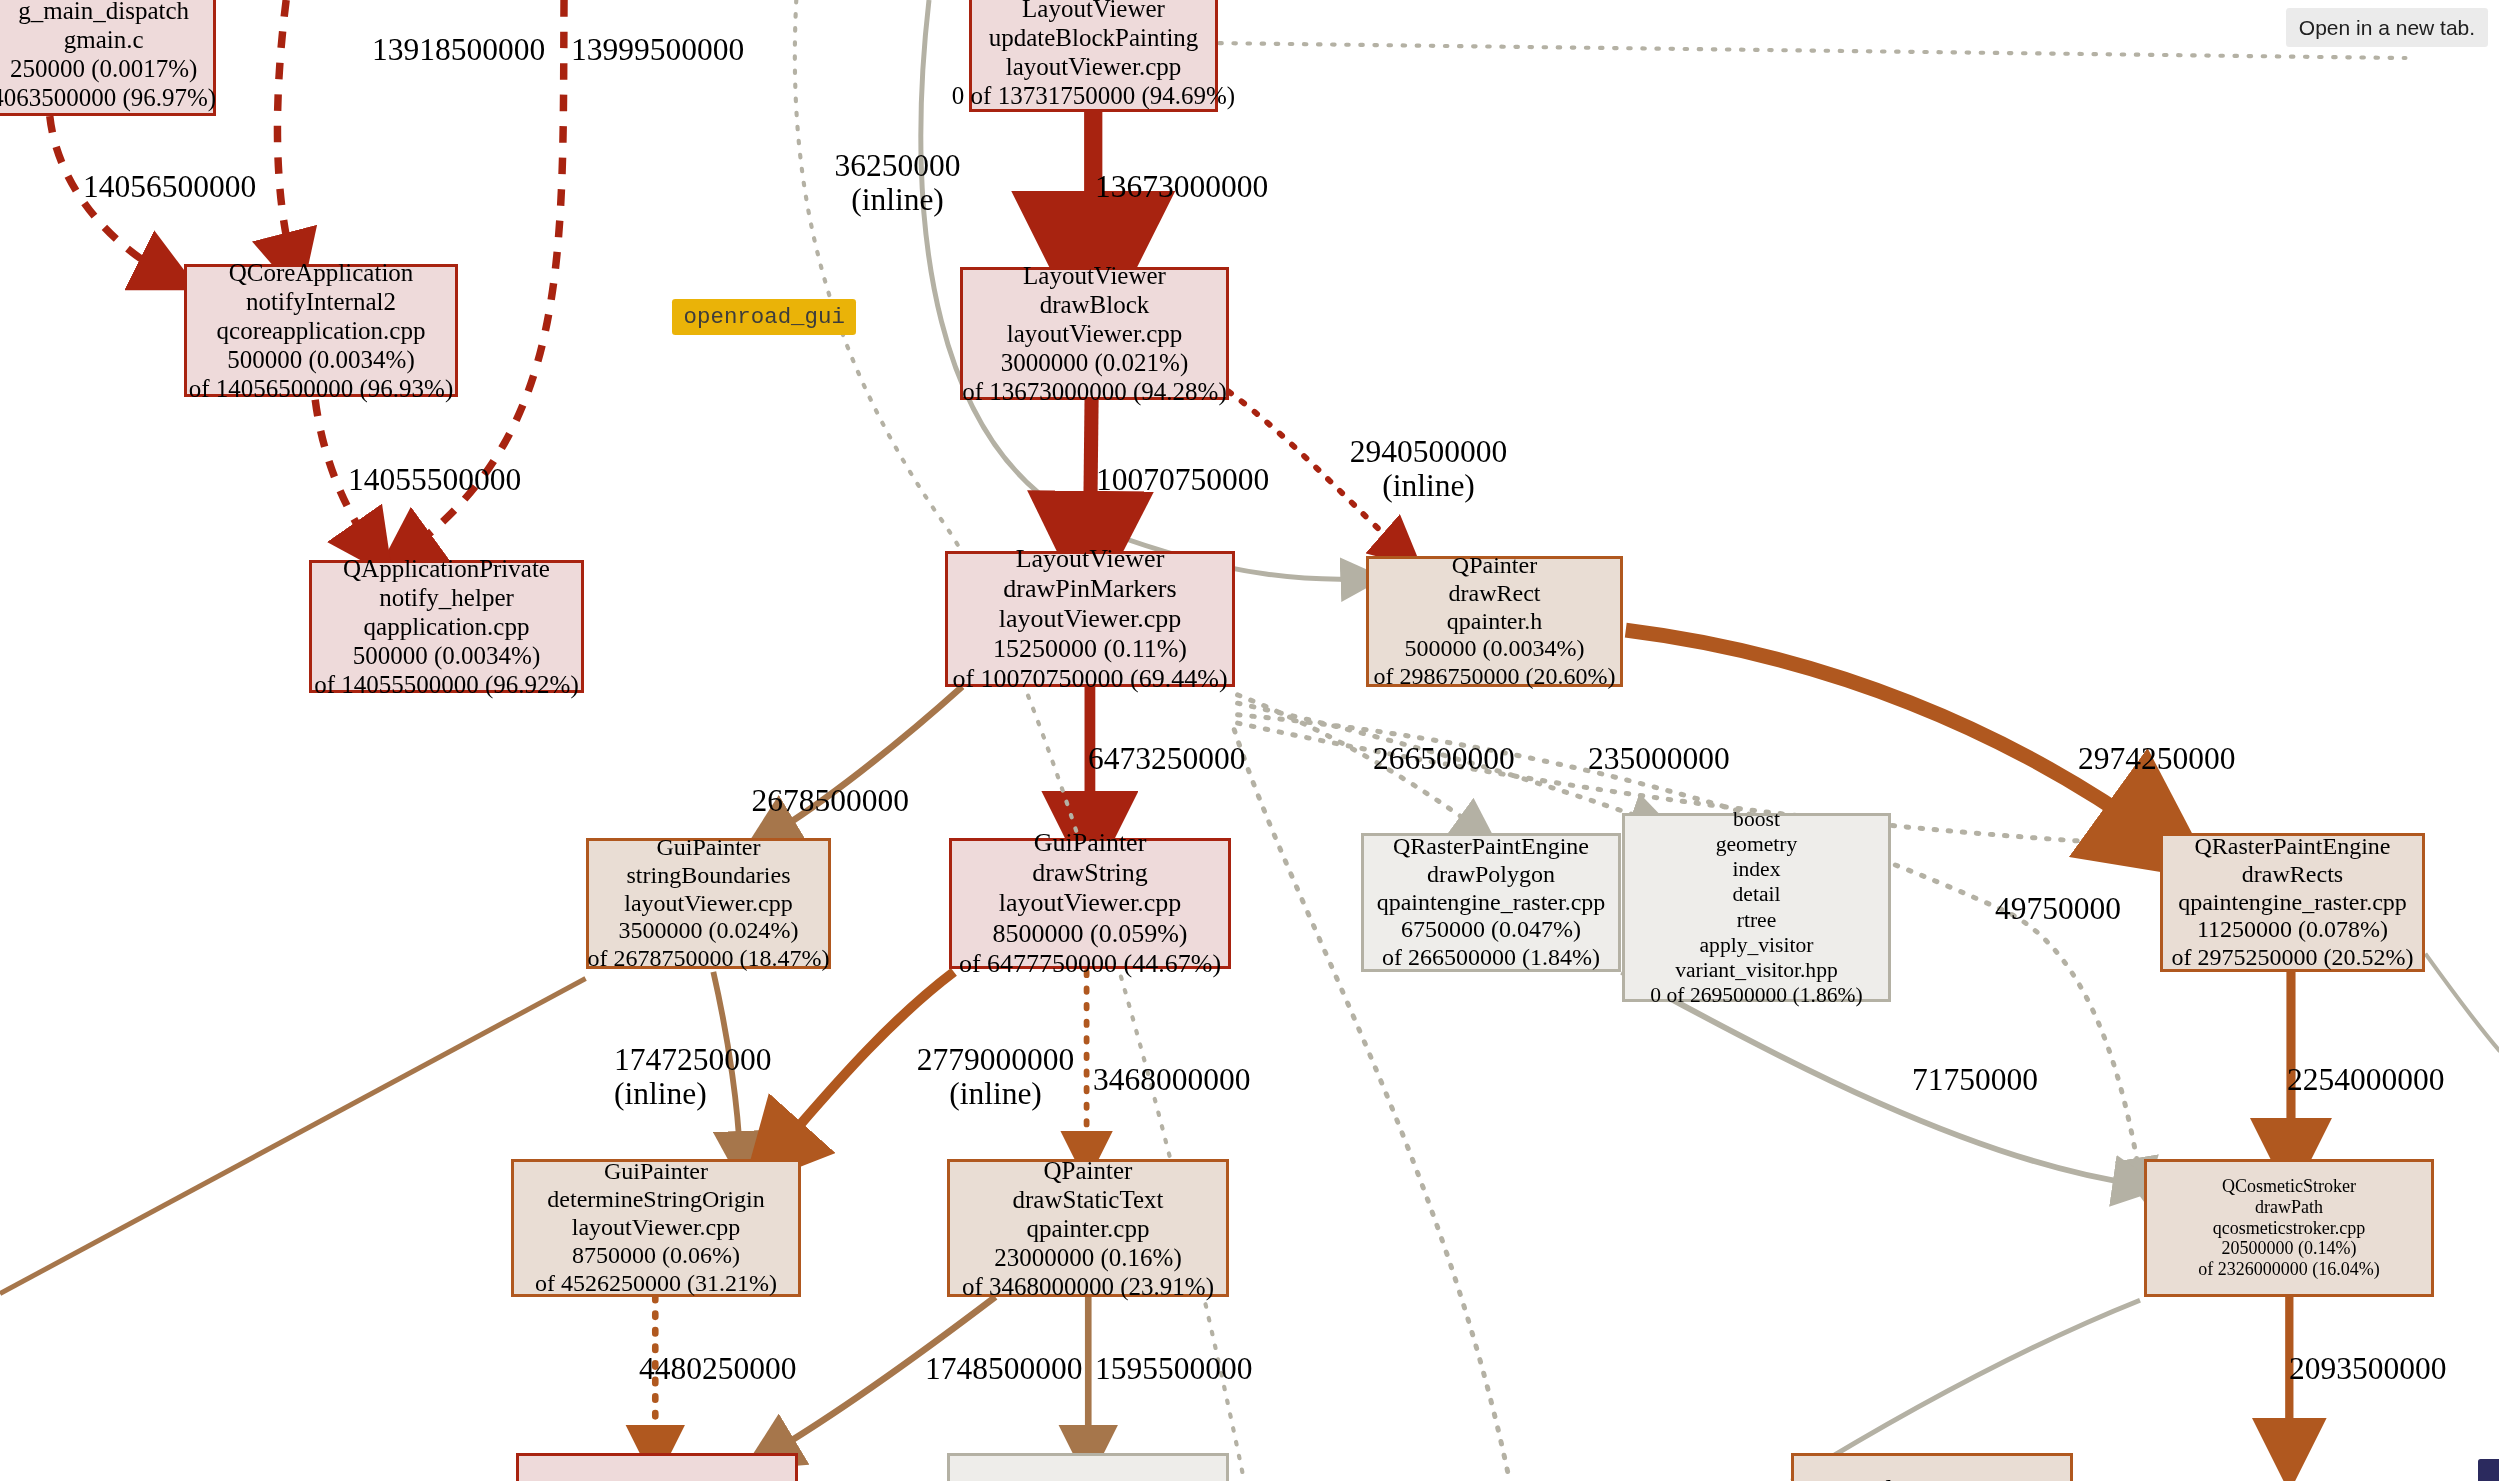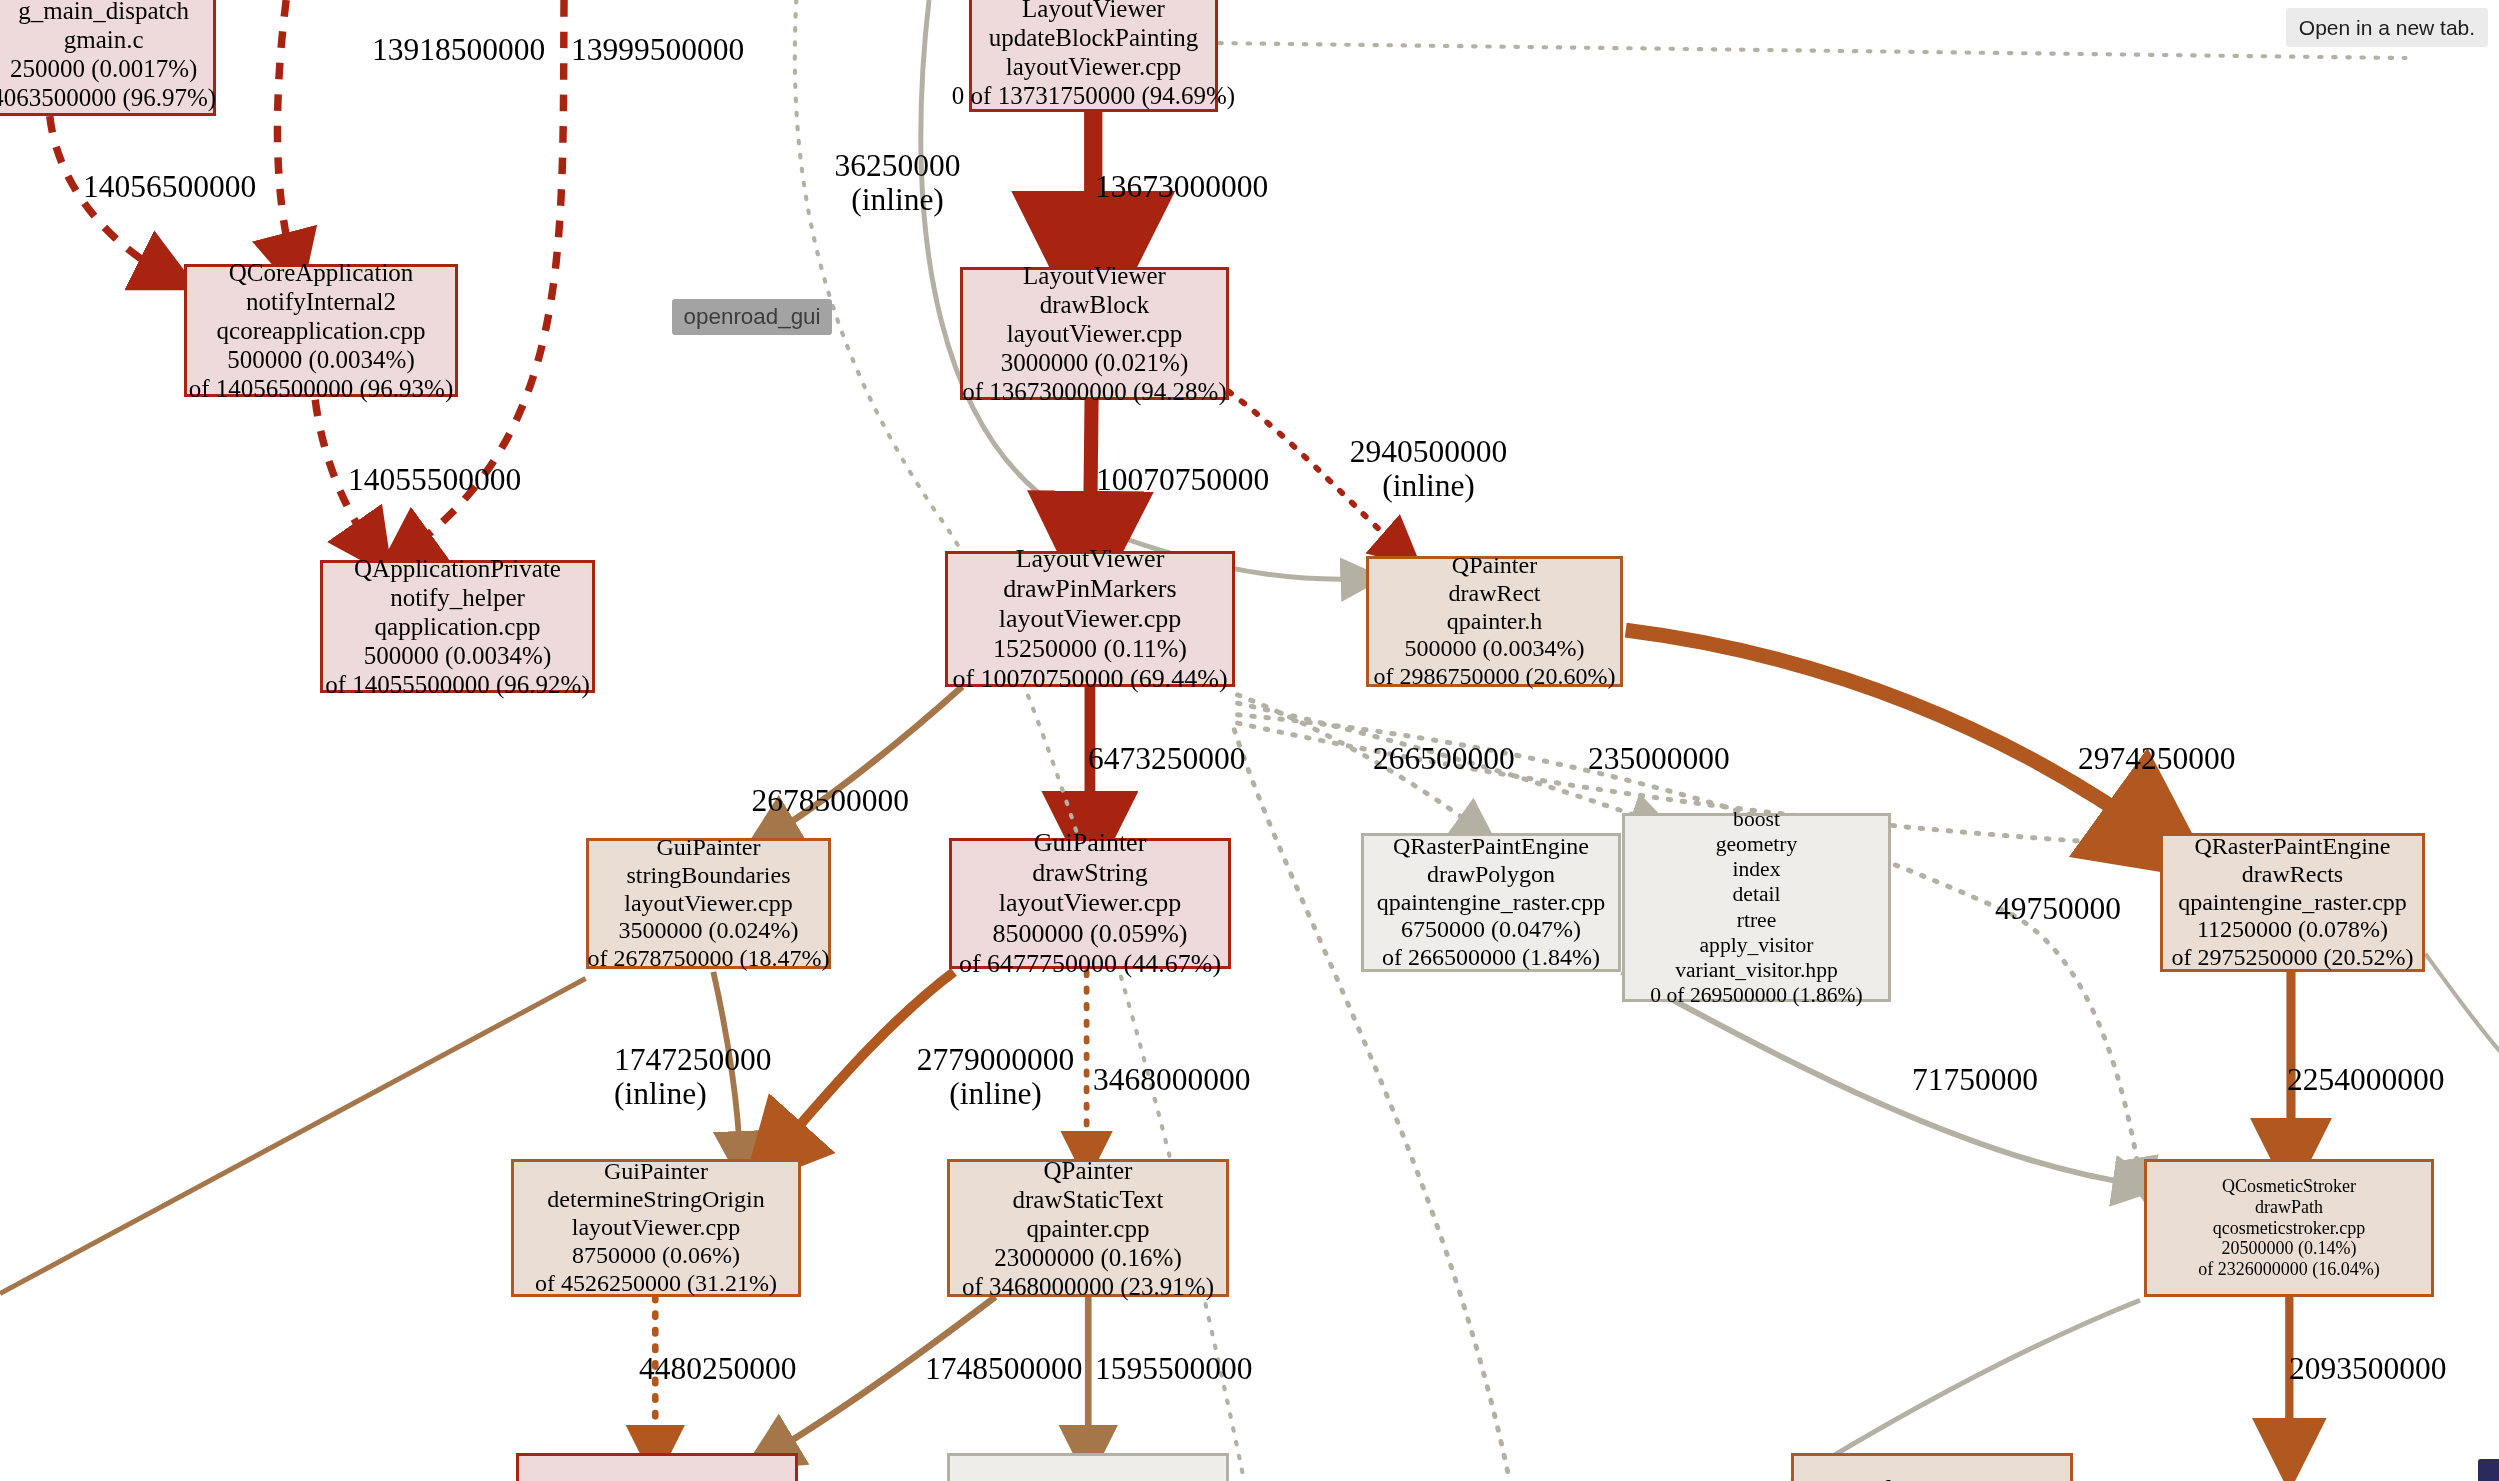--- a/index.html
+++ b/index.html
@@ -46,23 +46,23 @@
   .edge-label {
     position: absolute;
     color: #000000;
     white-space: nowrap;
     font-size: 31.5px;
     line-height: 1.08;
     text-align: center;
   }
   .cluster-label {
     position: absolute;
-    background: #a3a3a3;
+    background: #eab308;
     color: #3c3c3c;
-    font-family: Liberation Sans, sans-serif;
+    font-family: Liberation Mono, monospace;
     font-size: 22.4px;
     padding: 5px 11.6px;
     border-radius: 3.3px;
     white-space: nowrap;
   }
   .tab-hint {
     position: absolute;
     background: #ebebeb;
     color: #202020;
     font-family: "Liberation Sans", "DejaVu Sans", sans-serif;
@@ -170,21 +170,21 @@
         <span class="ln">250000 (0.0017%)</span>
         <span class="ln">4063500000 (96.97%)</span>
       </div>
       <div class="node red" style="left: 184px; top: 264px; width: 274px; height: 133px; font-size: 25px;">
         <span class="ln">QCoreApplication</span>
         <span class="ln">notifyInternal2</span>
         <span class="ln">qcoreapplication.cpp</span>
         <span class="ln">500000 (0.0034%)</span>
         <span class="ln">of 14056500000 (96.93%)</span>
       </div>
-      <div class="node red" style="left: 309px; top: 560px; width: 275px; height: 133px; font-size: 25px; margin-left: 11px;">
+      <div class="node red" style="left: 309px; top: 560px; width: 275px; height: 133px; font-size: 25px;">
         <span class="ln">QApplicationPrivate</span>
         <span class="ln">notify_helper</span>
         <span class="ln">qapplication.cpp</span>
         <span class="ln">500000 (0.0034%)</span>
         <span class="ln">of 14055500000 (96.92%)</span>
       </div>
       <div class="node red" style="left: 969px; top: -8.3px; width: 249px; height: 120px; font-size: 25px;">
         <span class="ln">LayoutViewer</span>
         <span class="ln">updateBlockPainting</span>
         <span class="ln">layoutViewer.cpp</span>

